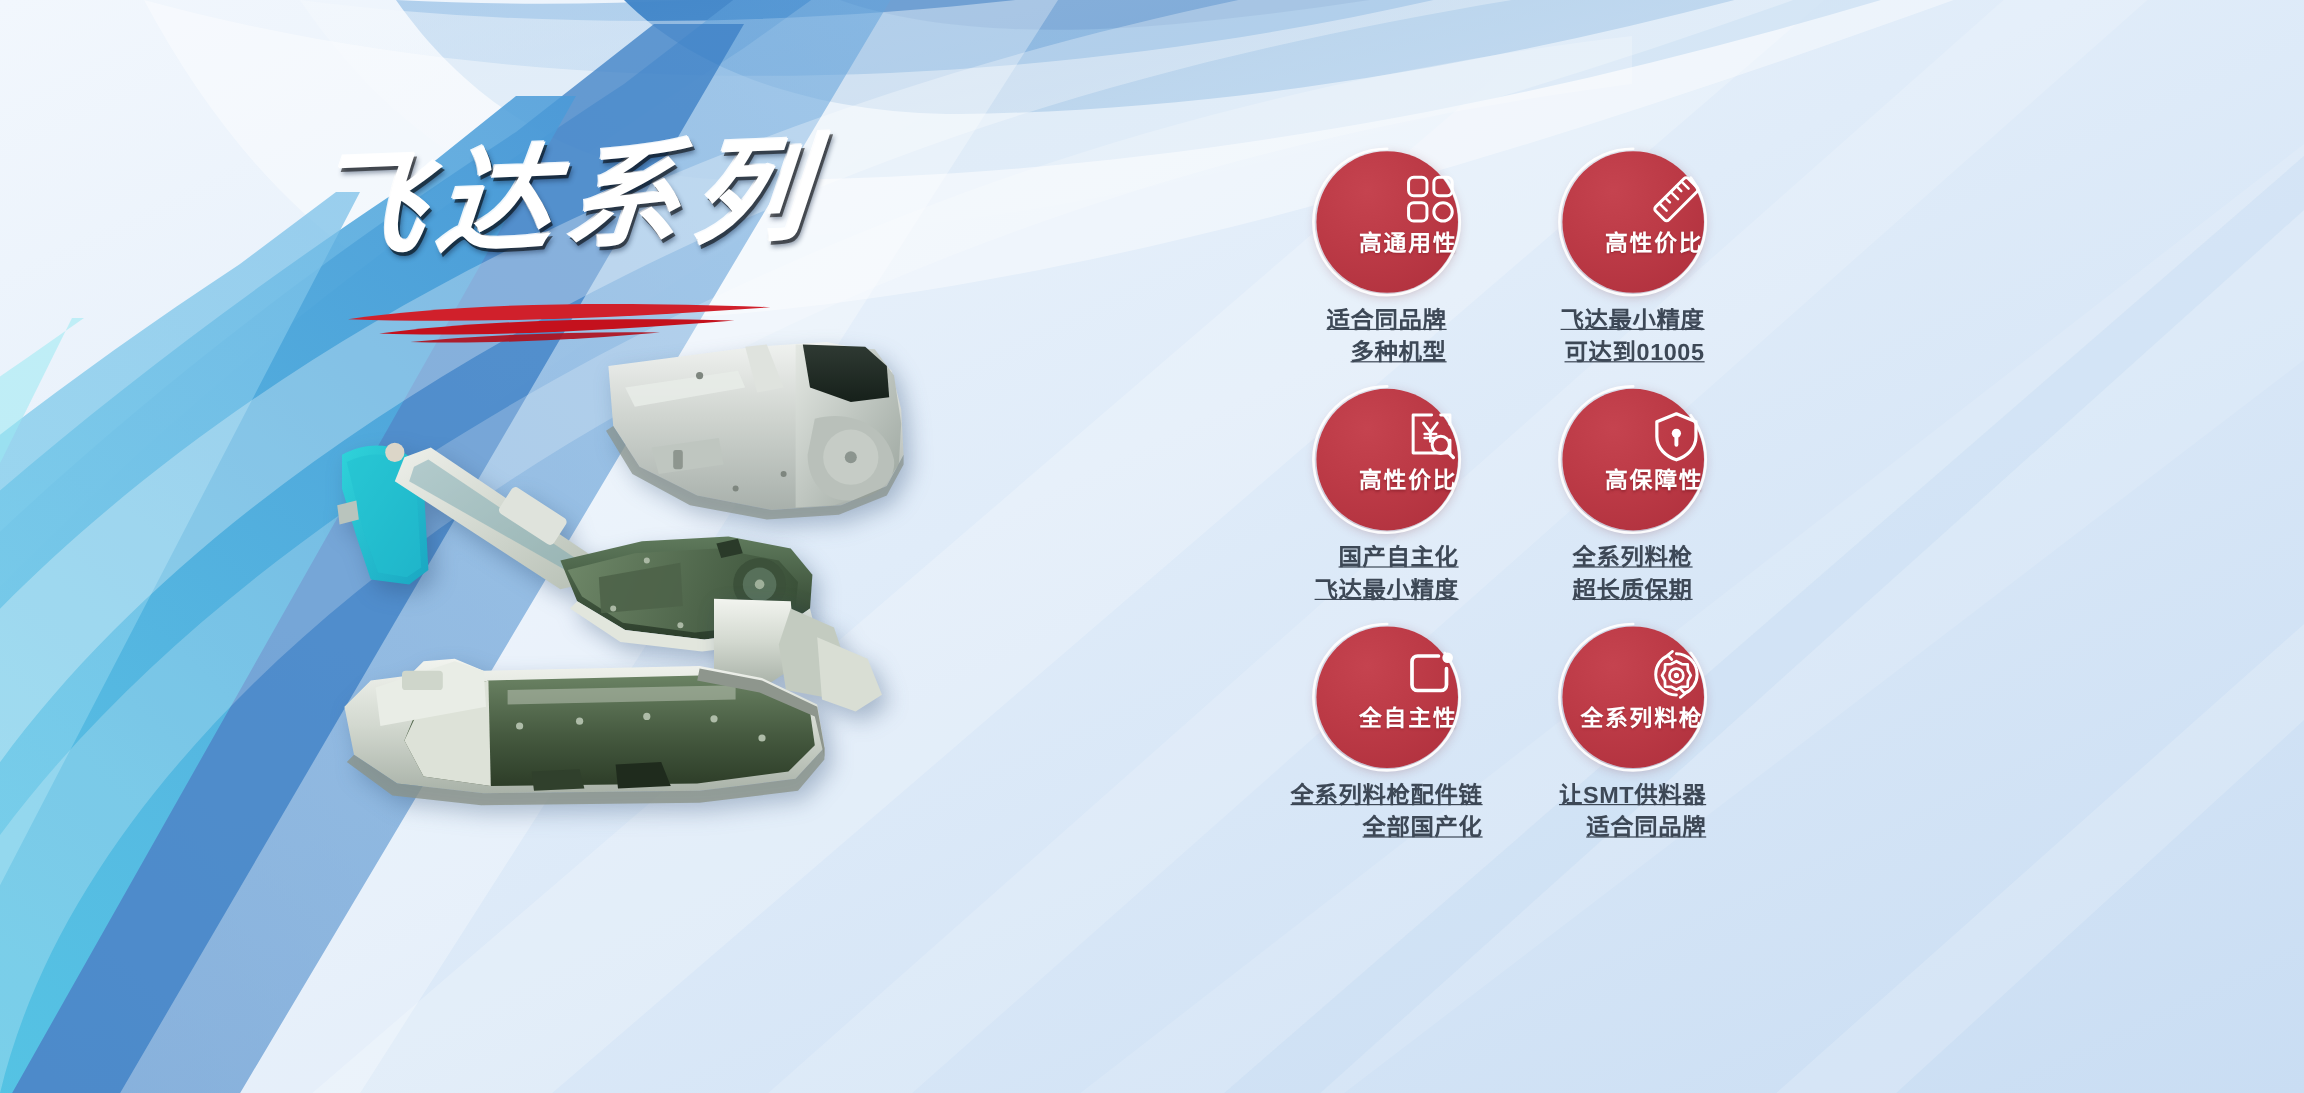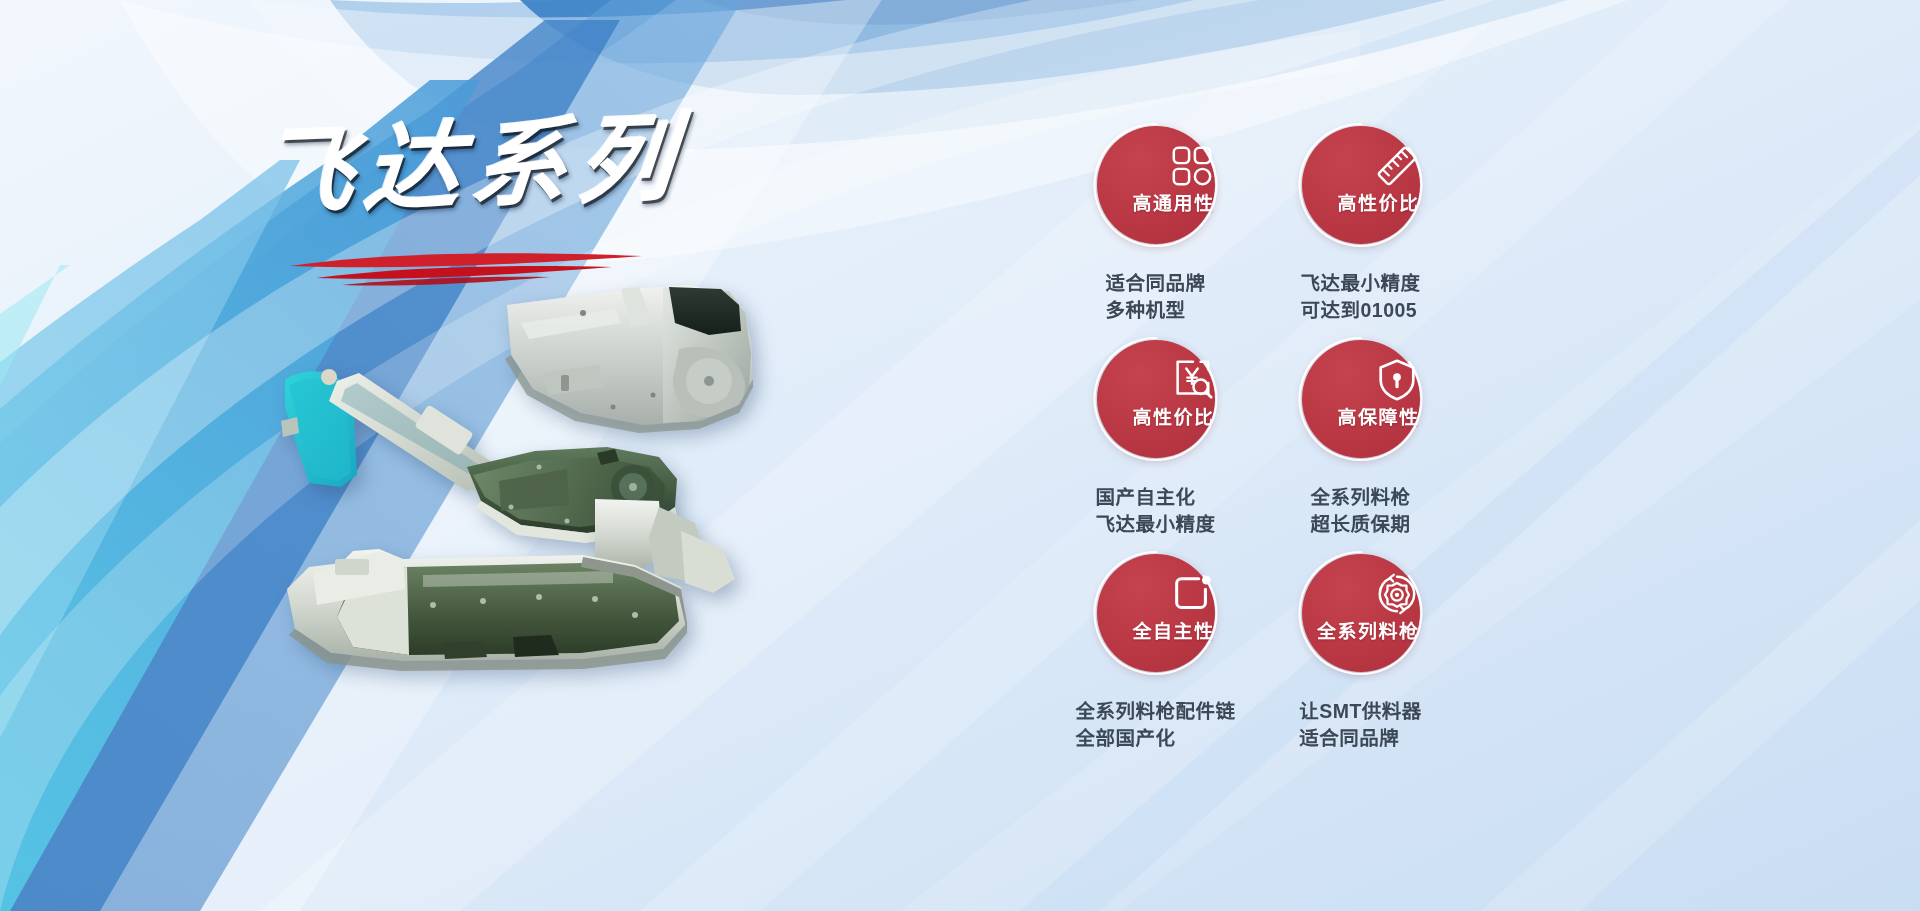--- a/index.html
+++ b/index.html
@@ -57,23 +57,24 @@
     pointer-events:none;
   }
   .badge .icon{margin-top:17px;width:46px;height:46px;display:block;}
   .badge .icon svg{display:block;width:46px;height:46px;}
   .badge .btitle{
     margin-top:5px;color:#ffffff;font-size:19px;font-weight:700;
     letter-spacing:1.5px;line-height:1;white-space:nowrap;
     text-shadow:0 1px 2px rgba(110,20,30,.45);
   }
   .caption{
-    margin-top:26px;text-align:left;color:#3d4856;
+    margin-top:10px;text-align:right;color:#3d4856;
     font-size:19.5px;font-weight:600;line-height:1.38;letter-spacing:.5px;
     white-space:nowrap;
+    text-decoration:underline;
   }
   .caption .ln{display:block;}
 </style>
 </head>
 <body>
 
 <div id="banner">
 
   <svg class="bg" viewBox="0 0 1920 911" preserveAspectRatio="none" aria-hidden="true">
     <defs>

